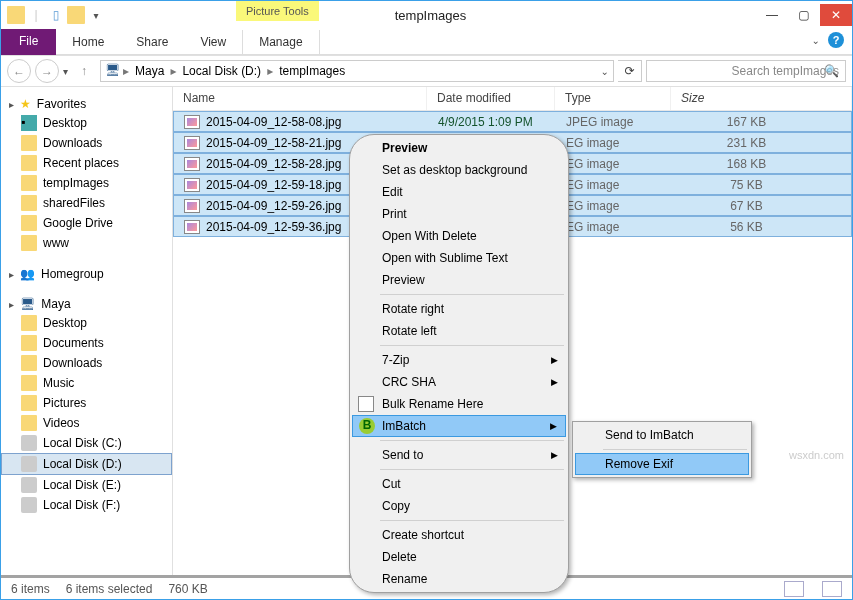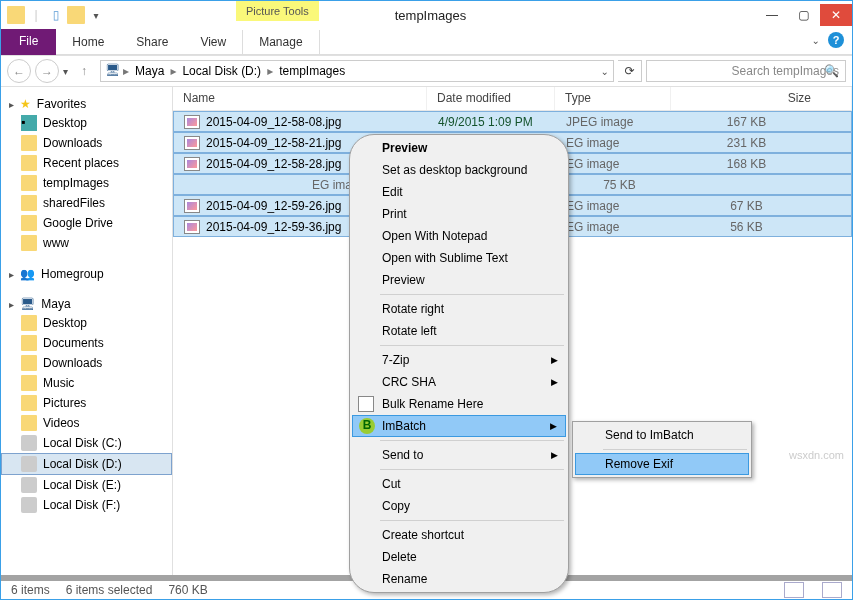--- a/index.html
+++ b/index.html
@@ -35,30 +35,30 @@
 .star { color: #f5c518; }
 .folder { background: #f9d877; border-radius: 1px; }
 .drive { background: #ccc; border-radius: 2px; }
 .pc { color: #2a5a8a; }
 .filepane { flex: 1; position: relative; }
 .cols { display: flex; height: 24px; border-bottom: 1px solid #e8e8e8; color: #444; }
 .col { padding: 4px 10px; border-right: 1px solid #f0f0f0; }
 .col.name { width: 254px; }
 .col.date { width: 128px; }
 .col.type { width: 116px; }
-.col.size { flex: 1; text-align: right; padding-right: 40px; }
+.col.size { flex: 1; text-align: left; padding-right: 40px; font-style: italic; }
 .row { display: flex; height: 21px; align-items: center; background: #cde6f7; border: 1px solid #7eb0dd; margin: 0; }
 .row .cell { padding: 0 10px; }
 .row .cell.name { width: 254px; display: flex; align-items: center; gap: 6px; }
 .row .cell.date { width: 128px; color: #14532d; }
 .row .cell.type { width: 116px; color: #666; }
 .row .cell.size { flex: 1; text-align: center; padding-right: 40px; color: #666; }
 .file-icon { width: 16px; height: 14px; background: #fff; border: 1px solid #888; display: inline-block; position: relative; }
 .file-icon::after { content: ''; position: absolute; left: 2px; top: 2px; right: 2px; bottom: 2px; background: linear-gradient(135deg, #a8d 0%, #f99 100%); }
-.statusbar { position: absolute; bottom: 0; left: 0; right: 0; height: 24px; border-top: 6px solid #a3a3a3; display: flex; align-items: center; padding: 0 10px; gap: 16px; color: #555; background: #fff; }
+.statusbar { position: absolute; bottom: 0; left: 0; right: 0; height: 24px; border-top: 3px solid #a3a3a3; display: flex; align-items: center; padding: 0 10px; gap: 16px; color: #555; background: #fff; }
 .statusbar .spacer { flex: 1; }
 .viewbtn { width: 20px; height: 16px; border: 1px solid #aac; display: inline-block; margin-left: 2px; }
 .context-menu { position: absolute; background: #f0f0f0; border: 1px solid #a0a0a0; box-shadow: 2px 2px 4px rgba(0,0,0,0.3); padding: 2px; }
 .cm-main { left: 348px; top: 133px; width: 220px; border-radius: 25px; }
 .cm-sub { left: 571px; top: 420px; width: 180px; }
 .cm-item { padding: 4px 8px 4px 30px; position: relative; display: flex; align-items: center; }
 .cm-item.highlight { background: #91c9f7; border: 1px solid #3b99e0; padding: 3px 7px 3px 29px; }
 .cm-sep { height: 1px; background: #d0d0d0; margin: 3px 2px 3px 28px; }
 .cm-arrow { position: absolute; right: 8px; font-size: 9px; }
 .cm-icon { position: absolute; left: 6px; width: 16px; height: 16px; }
@@ -247,20 +247,24 @@
         <div class="row">
           <div class="cell name">
             <span class="file-icon"></span>
             <span>2015-04-09_12-58-28.jpg</span>
           </div>
           <div class="cell date"></div>
           <div class="cell type">EG image</div>
           <div class="cell size">168 KB</div>
         </div>
         <div class="row">
+          <div class="cell name">
+            <span class="file-icon"></span>
+            <span>2015-04-09_12-59-18.jpg</span>
+          </div>
           <div class="cell date"></div>
           <div class="cell type">EG image</div>
           <div class="cell size">75 KB</div>
         </div>
         <div class="row">
           <div class="cell name">
             <span class="file-icon"></span>
             <span>2015-04-09_12-59-26.jpg</span>
           </div>
           <div class="cell date"></div>
@@ -290,21 +294,21 @@
   <span class="viewbtn"></span>
 </div>
 
 <div class="context-menu cm-main">
   <div class="cm-item">
       <b>Preview</b>
     </div>
   <div class="cm-item">Set as desktop background</div>
   <div class="cm-item">Edit</div>
   <div class="cm-item">Print</div>
-  <div class="cm-item">Open With Notepad</div>
+  <div class="cm-item">Open With Delete</div>
   <div class="cm-item">Open with Sublime Text</div>
   <div class="cm-item">Preview</div>
   <div class="cm-sep"></div>
   <div class="cm-item">Rotate right</div>
   <div class="cm-item">Rotate left</div>
   <div class="cm-sep"></div>
   <div class="cm-item">
       <span>7-Zip</span>
       <span class="cm-arrow">▶</span>
     </div>

